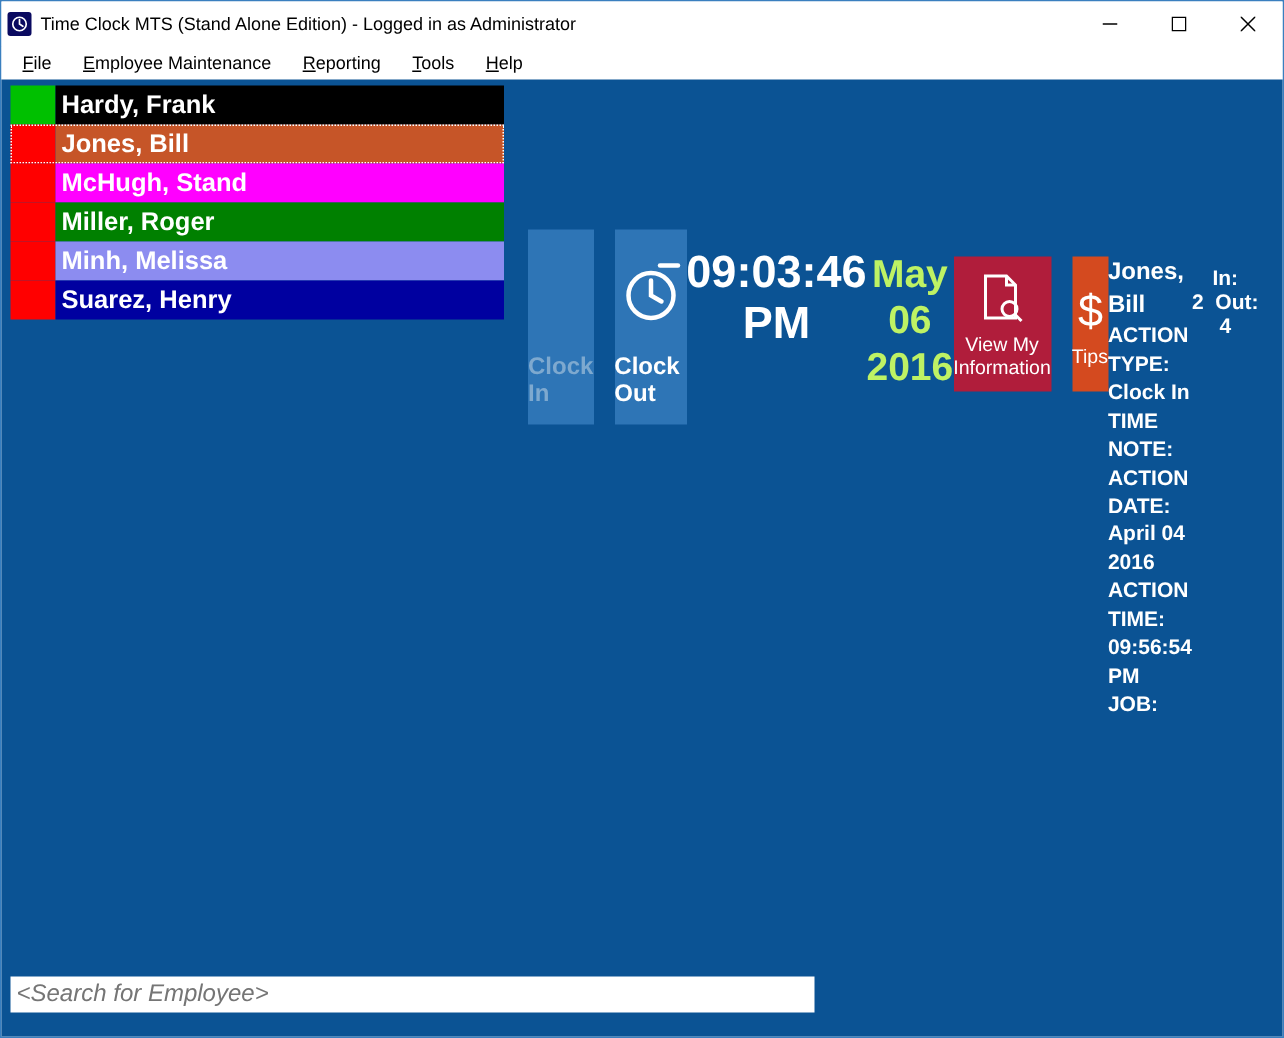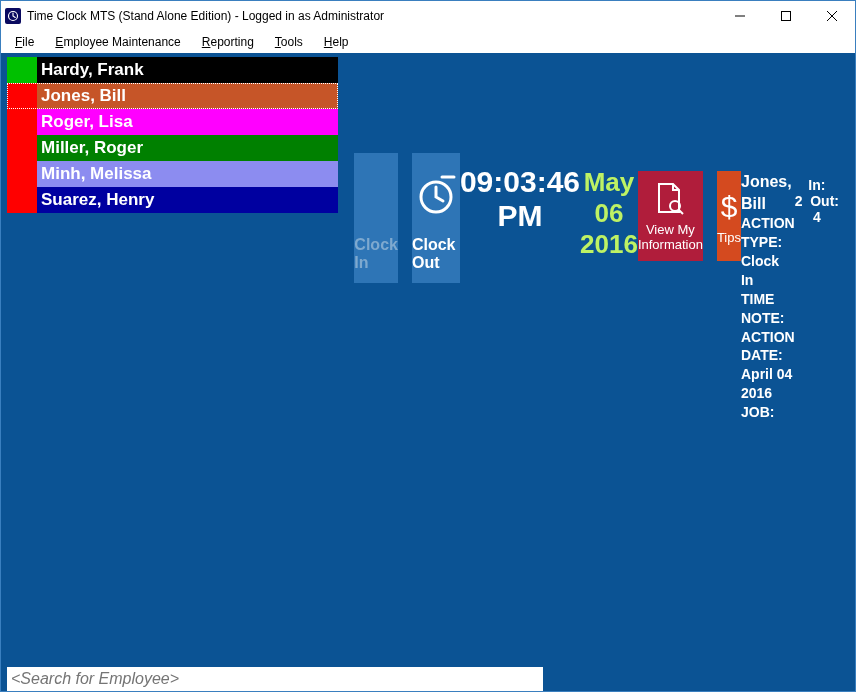--- a/index.html
+++ b/index.html
@@ -18,21 +18,21 @@
 
   .content { flex: 1; background: #0b5394; display: flex; overflow: hidden; position: relative; }
 
   .left-col { width: 540px; display: flex; flex-direction: column; padding: 4px 0 0 6px; }
   .employee-list { display: flex; flex-direction: column; }
   .emp-row { height: 26px; display: flex; align-items: center; }
   .emp-swatch { width: 30px; height: 26px; }
   .emp-name { flex: 1; height: 26px; line-height: 26px; padding-left: 4px; font-size: 17px; font-weight: 700; color: #fff; }
   .emp-row.selected { outline: 1px dotted #fff; outline-offset: -1px; }
 
-  .search-wrap { position: absolute; left: 6px; bottom: 0; width: 536px; }
+  .search-wrap { position: absolute; left: 6px; bottom: 16px; width: 536px; }
   .search-input { width: 100%; height: 24px; font-style: italic; font-size: 16px; color: #555; padding: 0 4px; border: none; background: #fff; outline: none; }
 
   .right-col { flex: 1; display: flex; align-items: stretch; padding: 100px 16px 0 16px; }
   .clock-row { display: flex; gap: 14px; }
   .tile { background: #2e75b6; color: #fff; display: flex; flex-direction: column; align-items: center; justify-content: center; }
   .clock-tile { flex: 1; height: 130px; cursor: pointer; font-weight: 700; font-size: 16px; gap: 10px; }
   .clock-tile.disabled { color: #7ea9cf; cursor: default; }
   .clock-tile .icon-slot { height: 62px; display: flex; align-items: center; justify-content: center; }
   .clock-tile .label-slot { }
 
@@ -97,21 +97,21 @@
           <div class="emp-row">
             <div class="emp-swatch" style="background: rgb(0, 192, 0);"></div>
             <div class="emp-name" style="background: rgb(0, 0, 0);">Hardy, Frank</div>
           </div>
           <div class="emp-row selected">
             <div class="emp-swatch" style="background: rgb(255, 0, 0);"></div>
             <div class="emp-name" style="background: rgb(198, 85, 40);">Jones, Bill</div>
           </div>
           <div class="emp-row">
             <div class="emp-swatch" style="background: rgb(255, 0, 0);"></div>
-            <div class="emp-name" style="background: rgb(255, 0, 255);">Roger, Lisa</div>
+            <div class="emp-name" style="background: rgb(255, 0, 255);">McHugh, Stand</div>
           </div>
           <div class="emp-row">
             <div class="emp-swatch" style="background: rgb(255, 0, 0);"></div>
             <div class="emp-name" style="background: rgb(0, 128, 0);">Miller, Roger</div>
           </div>
           <div class="emp-row">
             <div class="emp-swatch" style="background: rgb(255, 0, 0);"></div>
             <div class="emp-name" style="background: rgb(140, 140, 240);">Minh, Melissa</div>
           </div>
           <div class="emp-row">
@@ -166,20 +166,21 @@
           </div>
           <div>Tips</div>
         </div>
       </div>
 
       <div class="details">
         <div class="name">Jones, Bill</div>
         <div><span>ACTION TYPE:</span> <span>Clock In</span></div>
         <div><span>TIME NOTE:</span> <span></span></div>
         <div><span>ACTION DATE:</span> <span>April 04 2016</span></div>
+        <div><span>ACTION TIME:</span> <span>09:56:54 PM</span></div>
         <div><span>JOB:</span> <span></span></div>
       </div>
 
       <div class="inout">
         <span>In:</span> <span>2</span>&nbsp;&nbsp;<span>Out:</span> <span>4</span>
       </div>
     </div>
   </div>
 </div>
 

